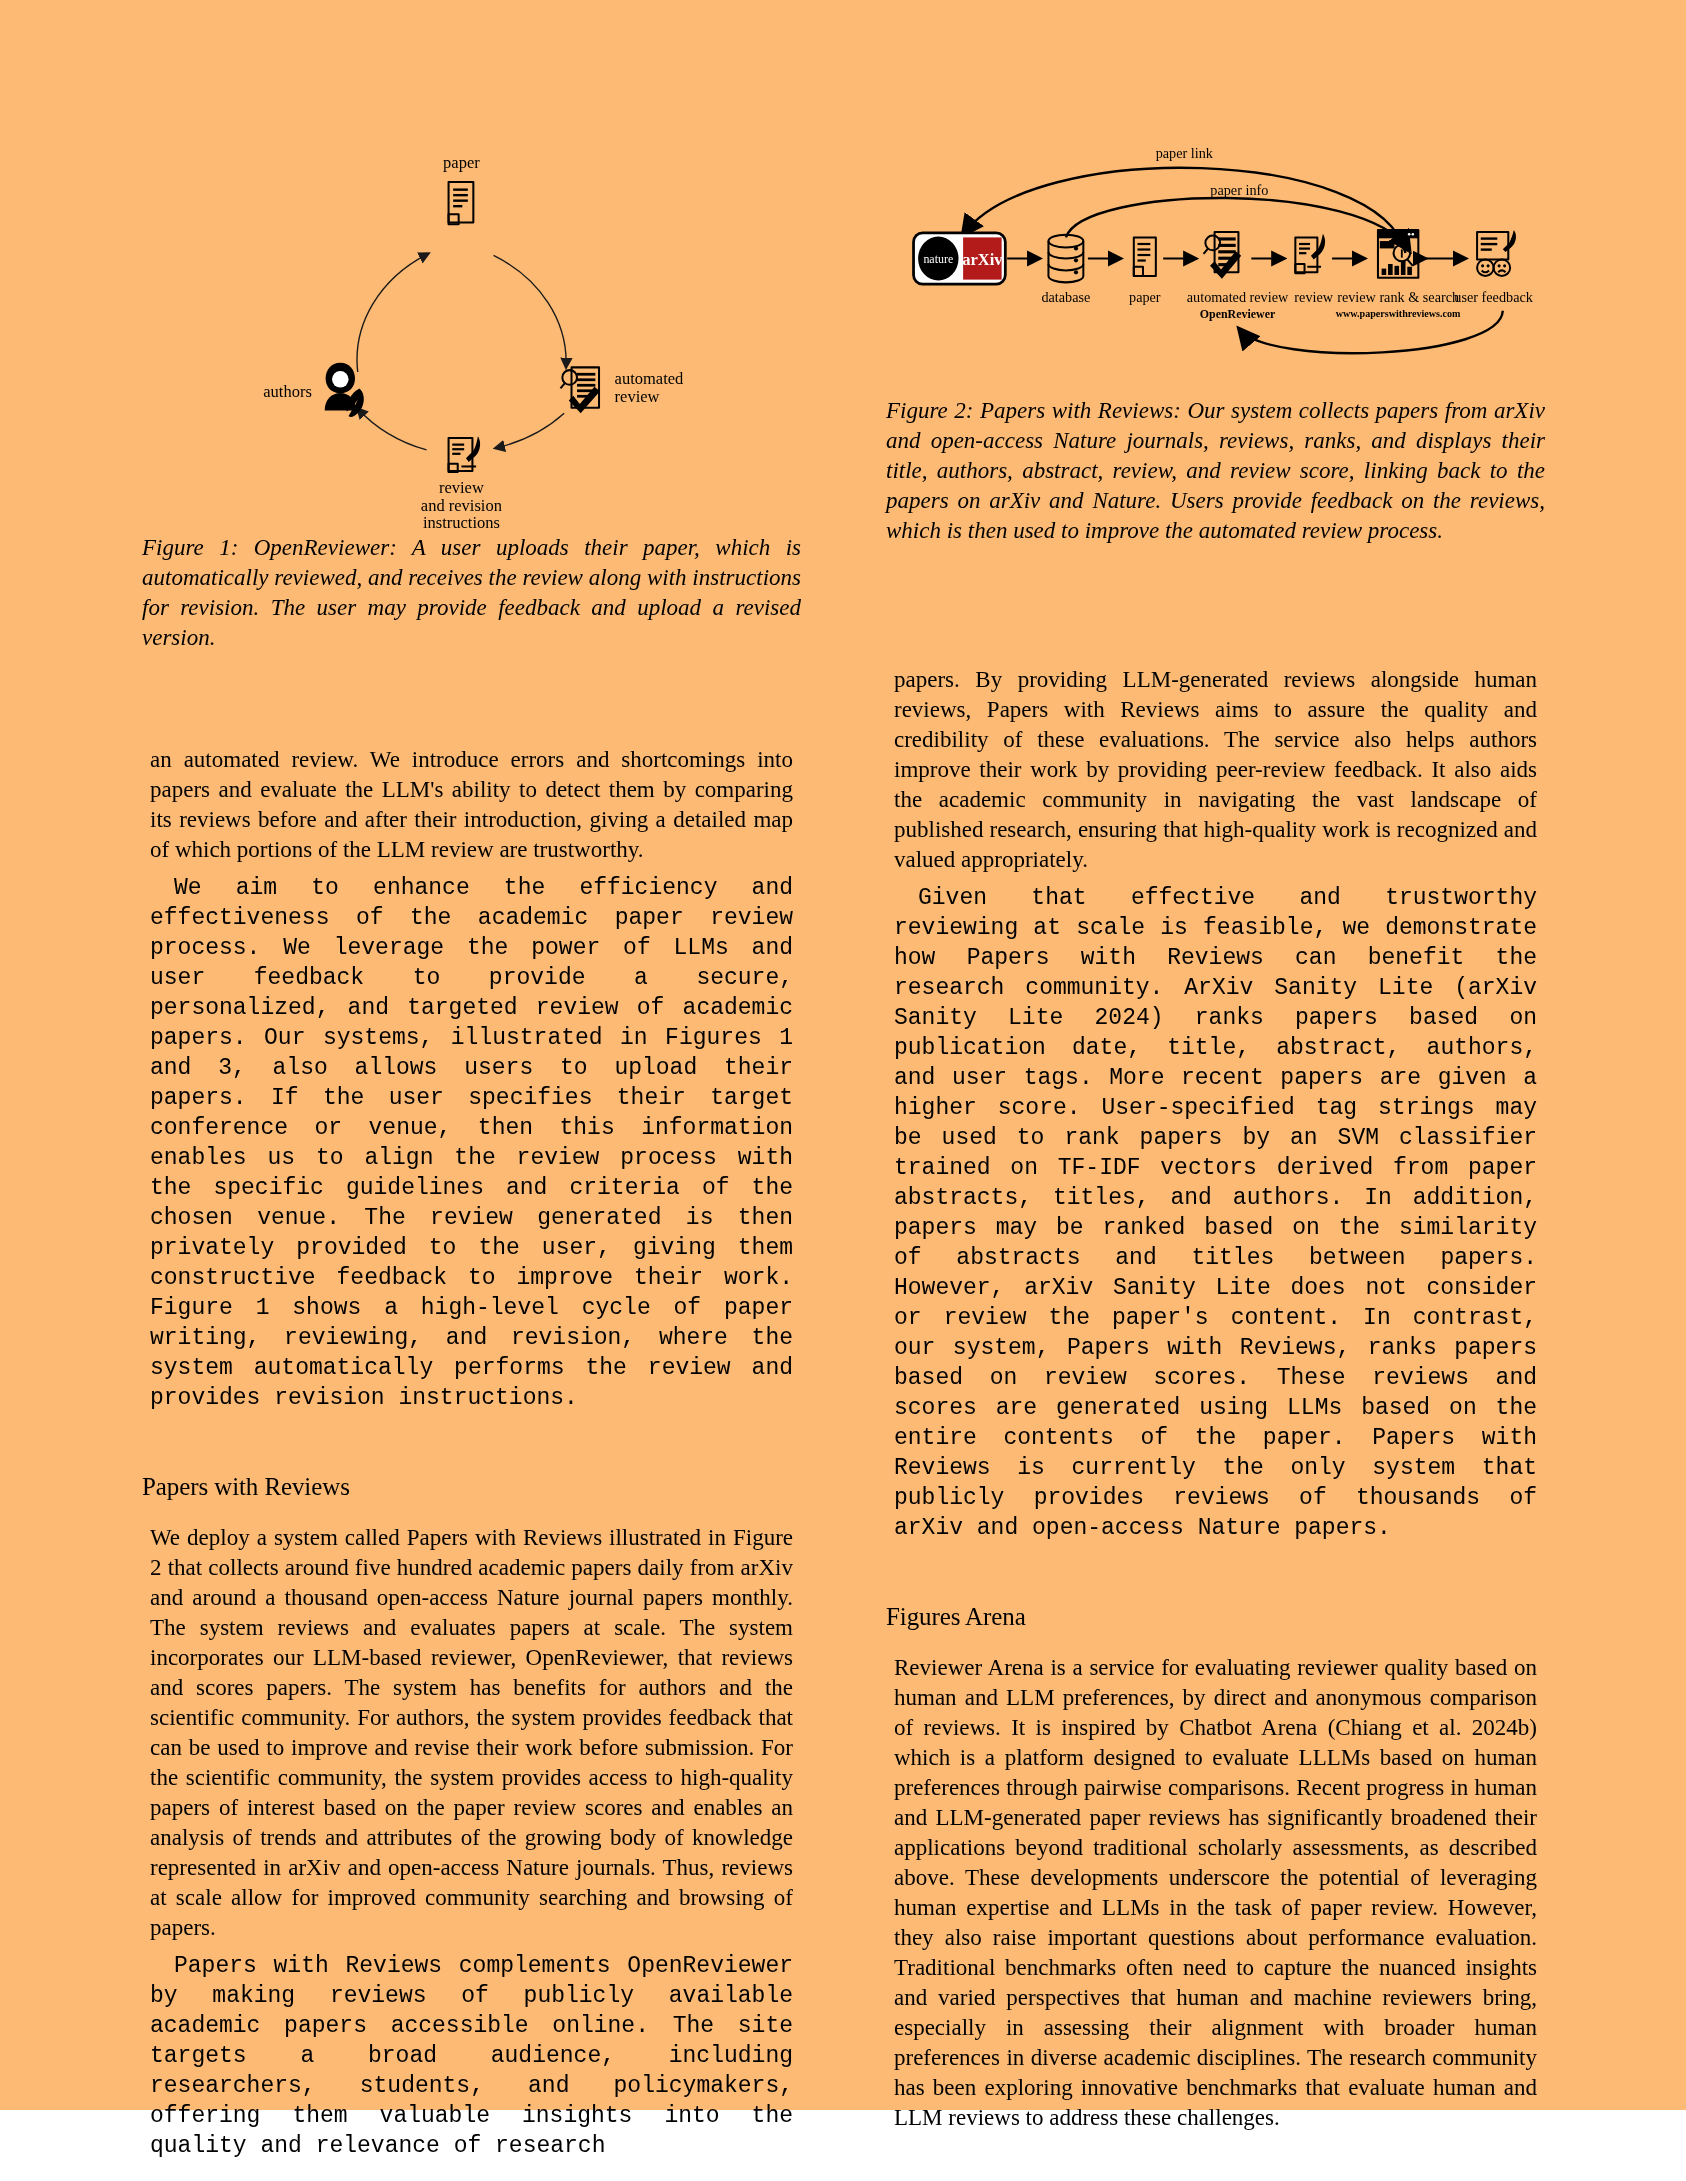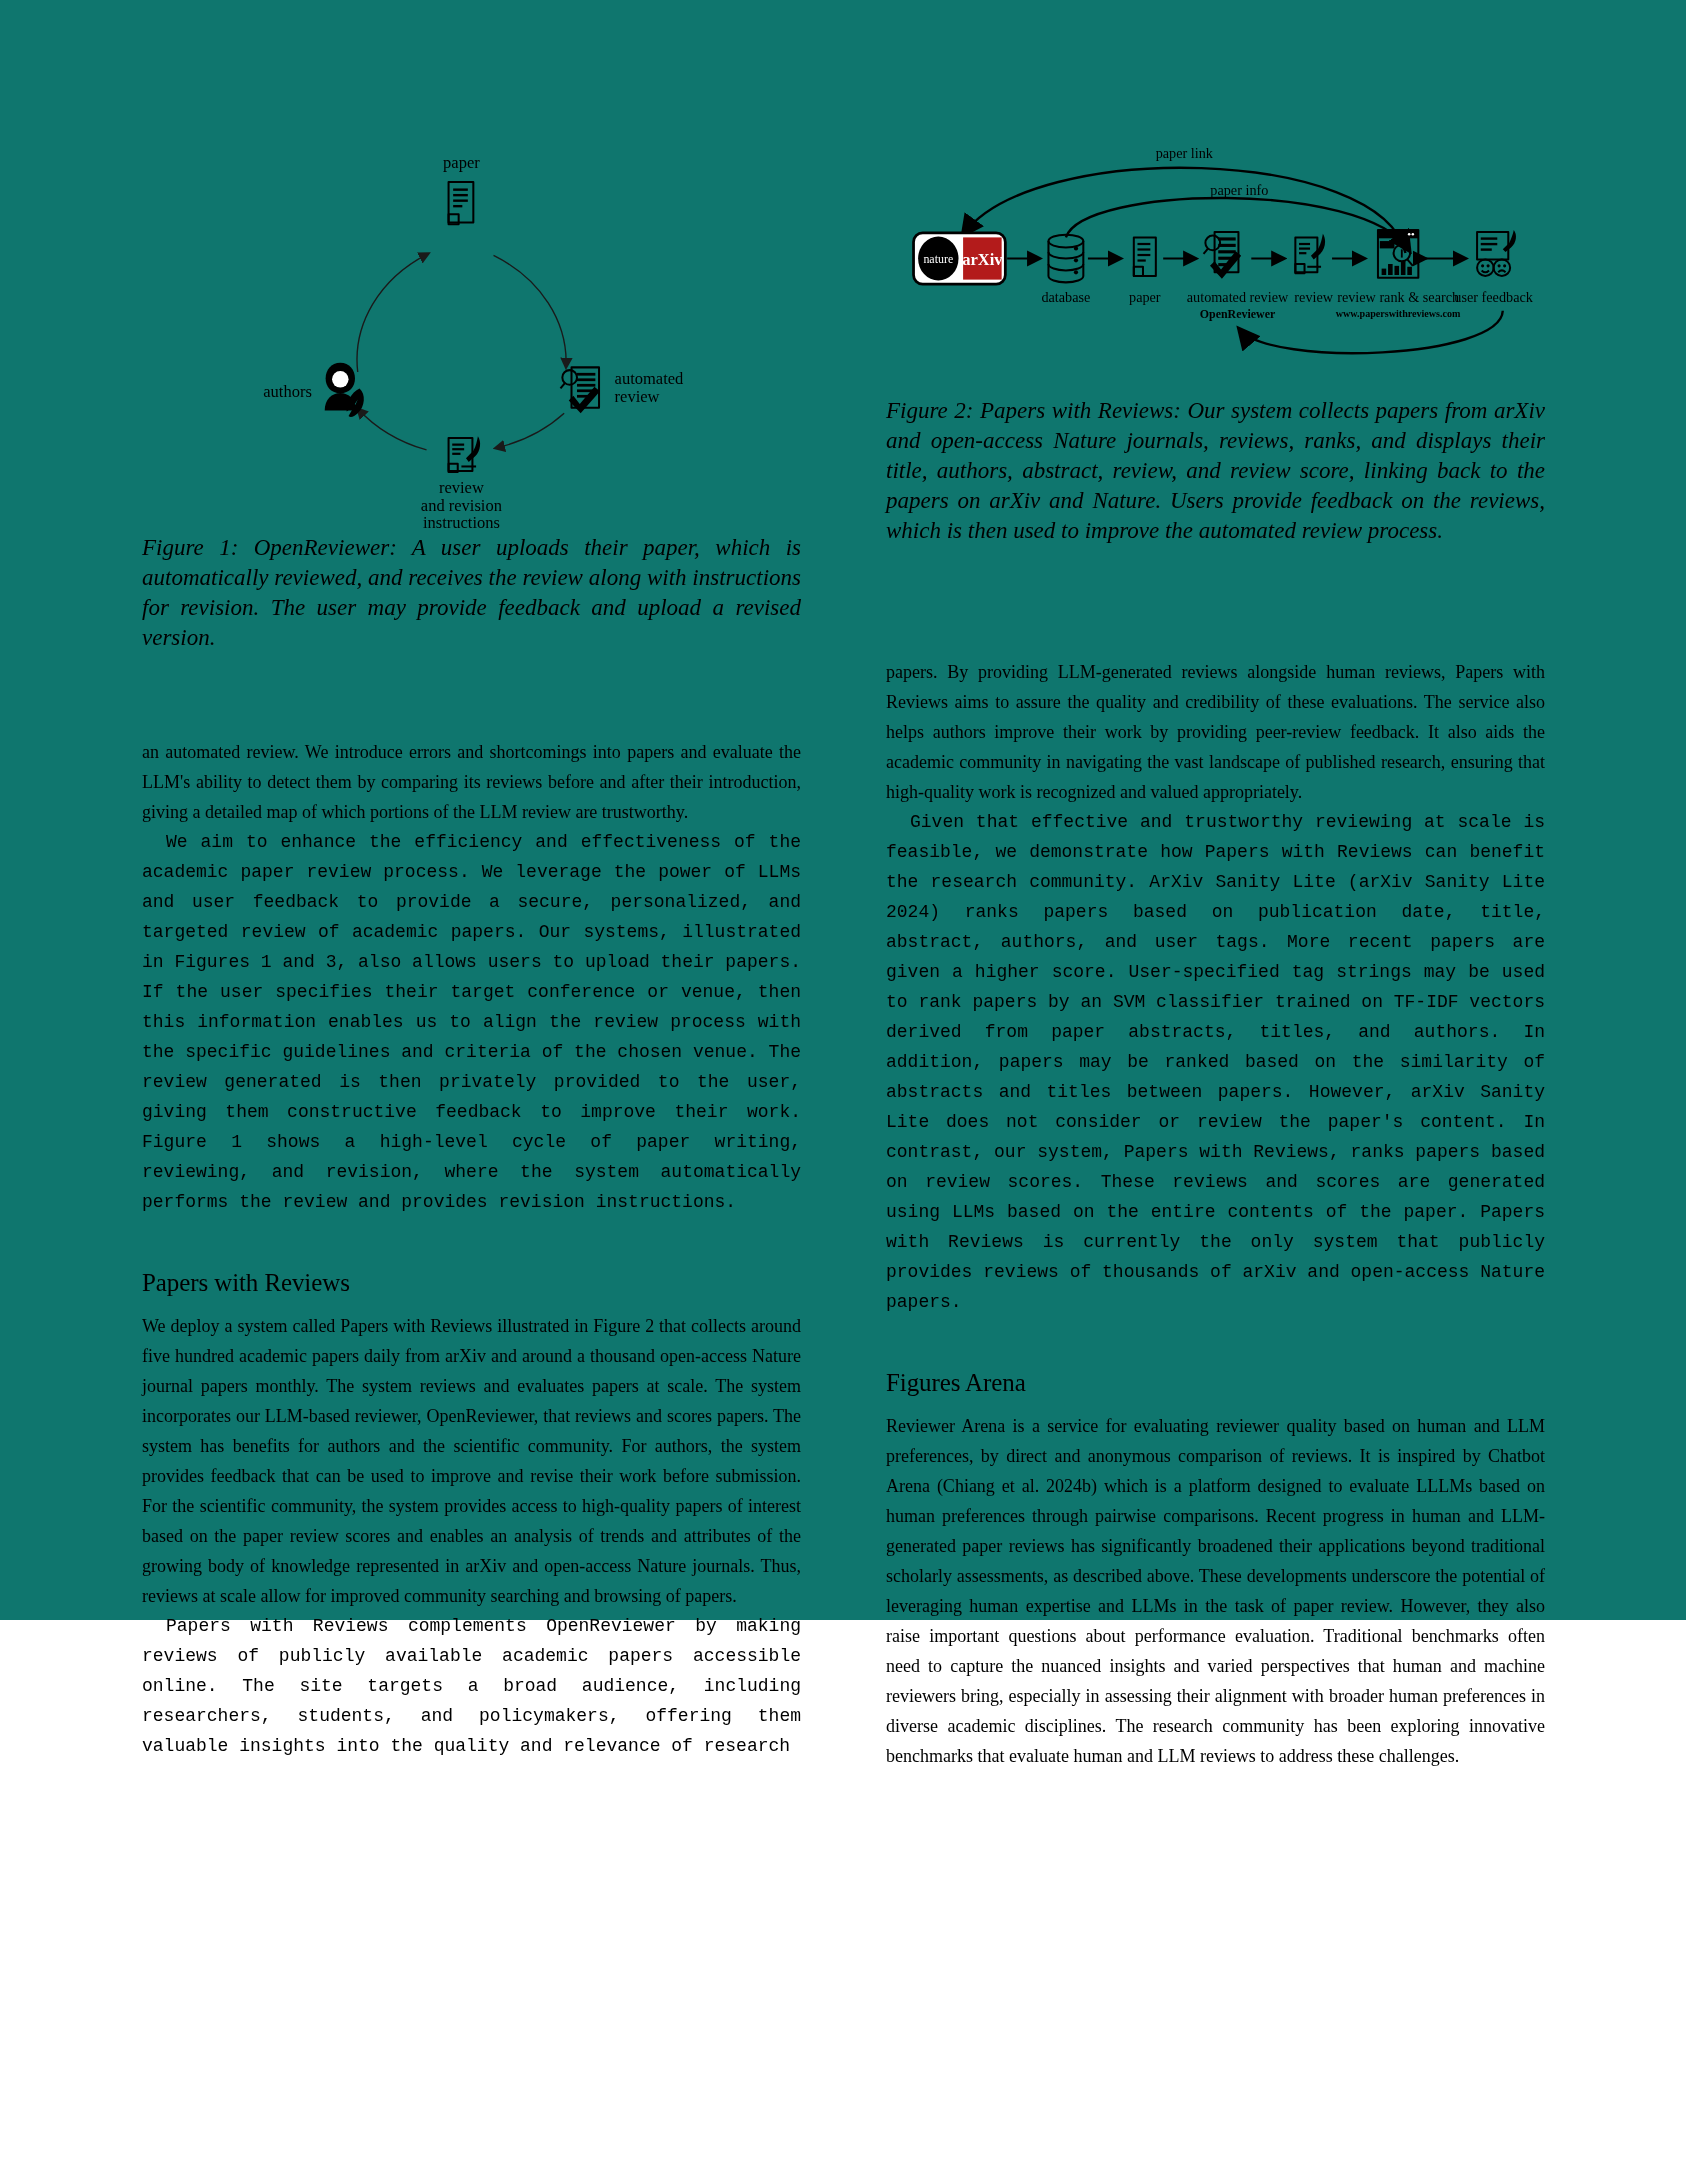--- a/index.html
+++ b/index.html
@@ -12,37 +12,37 @@
     height: 2182px;
     font-family: "Liberation Serif", "DejaVu Serif", serif;
     color: #000000;
     position: relative;
     overflow: hidden;
   }
   .page {
     position: absolute;
     left: 0; top: 0;
     width: 1686px;
-    height: 1620px;
-    background: #0f766e;
+    height: 2110px;
+    background: #fdba74;
   }
   .col {
     position: absolute;
     width: 659px;
     top: 138px;
   }
   .col-left  { left: 142px; }
   .col-right { left: 886px; }
 
   p.body {
-    font-size: 18px;
+    font-size: 23px;
     line-height: 30px;
     text-align: justify;
     text-justify: inter-word;
-    margin: 0;
+    margin: 8px;
     hyphens: auto;
     -webkit-hyphens: auto;
   }
   p.indent { text-indent: 24px; font-family: Liberation Mono, monospace; }
   p.caption {
     font-size: 23px;
     line-height: 30px;
     text-align: justify;
     margin: 0;
     hyphens: auto;

